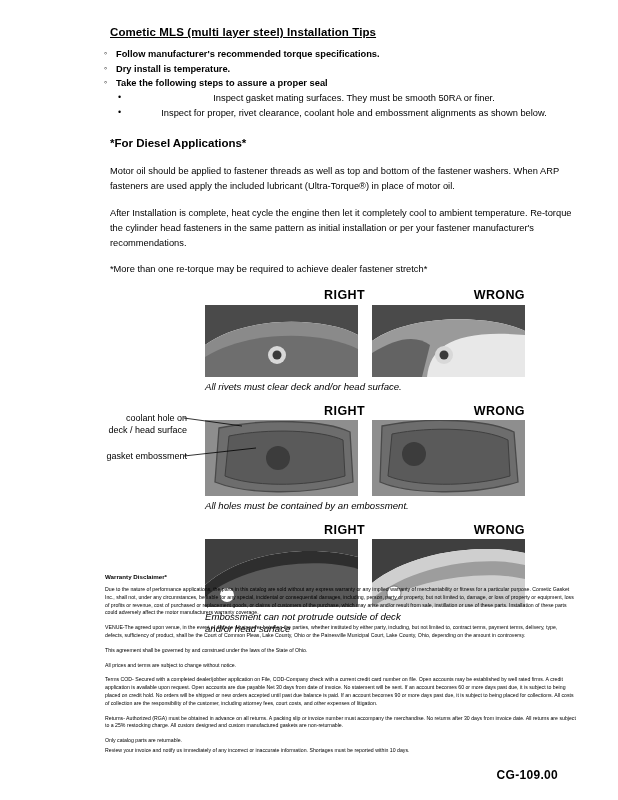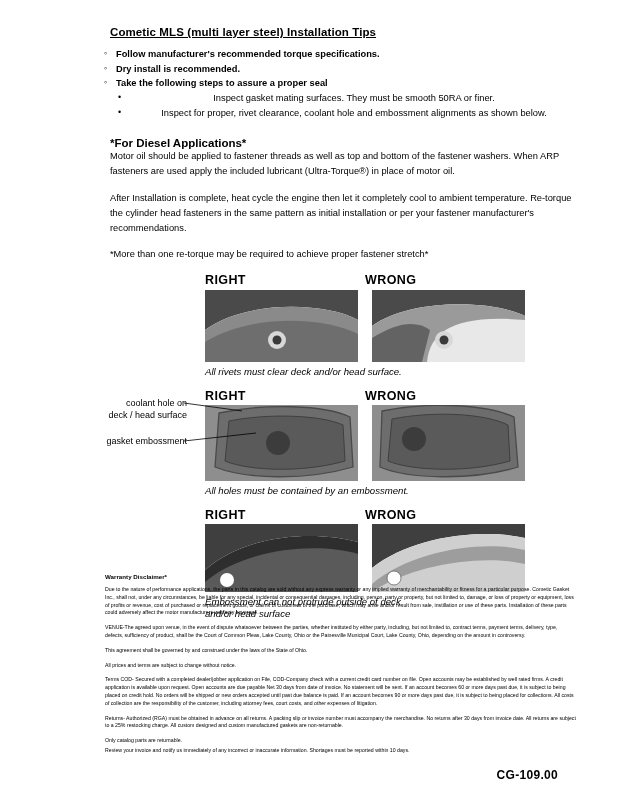--- a/index.html
+++ b/index.html
@@ -54,21 +54,21 @@
   .bullets .b2:before {
     content: "\2022";
     position: absolute;
     left: 14px;
     top: -1px;
     font-size: 9px;
   }
   h2.subtitle {
     font-size: 11.5px;
     font-weight: bold;
-    margin: 17px 0 0 70px;
+    margin: 17px 0 15px 70px;
   }
   .para {
     margin: 0 0 0 70px;
     font-size: 9.3px;
     line-height: 1.62;
     max-width: 470px;
   }
   .para + .para {
     margin-top: 11px;
   }
@@ -82,21 +82,21 @@
     position: relative;
     margin-top: 14px;
   }
   .figlabels {
     display: flex;
     margin-left: 165px;
     width: 320px;
   }
   .figlabels div {
     flex: 1;
-    text-align: left;
+    text-align: right;
     font-size: 12.5px;
     font-weight: bold;
     letter-spacing: 0.4px;
   }
   .panels {
     display: flex;
     margin-left: 165px;
     width: 320px;
     gap: 14px;
     margin-top: 3px;
@@ -151,31 +151,31 @@
 </style>
 </head>
 <body>
 
 <div class="page">
 
   <h1 class="title">Cometic MLS (multi layer steel) Installation Tips</h1>
 
   <div class="bullets">
     <div class="b1">Follow manufacturer's recommended torque specifications.</div>
-    <div class="b1">Dry install is recommended.</div>
+    <div class="b1">Dry install is temperature.</div>
     <div class="b1">Take the following steps to assure a proper seal</div>
     <div class="b2">Inspect gasket mating surfaces.  They must be smooth 50RA or finer.</div>
     <div class="b2">Inspect for proper, rivet clearance, coolant hole and embossment alignments as shown below.</div>
   </div>
 
   <h2 class="subtitle">*For Diesel Applications*</h2>
 
   <p class="para">Motor oil should be applied to fastener threads as well as top and bottom of the fastener washers.  When ARP fasteners are used apply the included lubricant (Ultra-Torque®) in place of motor oil.</p>
   <p class="para">After Installation is complete, heat cycle the engine then let it completely cool to ambient temperature. Re-torque the cylinder head fasteners in the same pattern as initial installation or per your fastener manufacturer's recommendations.</p>
-  <div class="note">*More than one re-torque may be required to achieve proper fastener stretch*</div>
+  <div class="note">*More than one re-torque may be required to achieve dealer fastener stretch*</div>
 
   <div class="figures">
 
     <div>
       <div class="figlabels">
         <div>RIGHT</div>
         <div>WRONG</div>
       </div>
       <div class="panels">
         <div class="panel">

